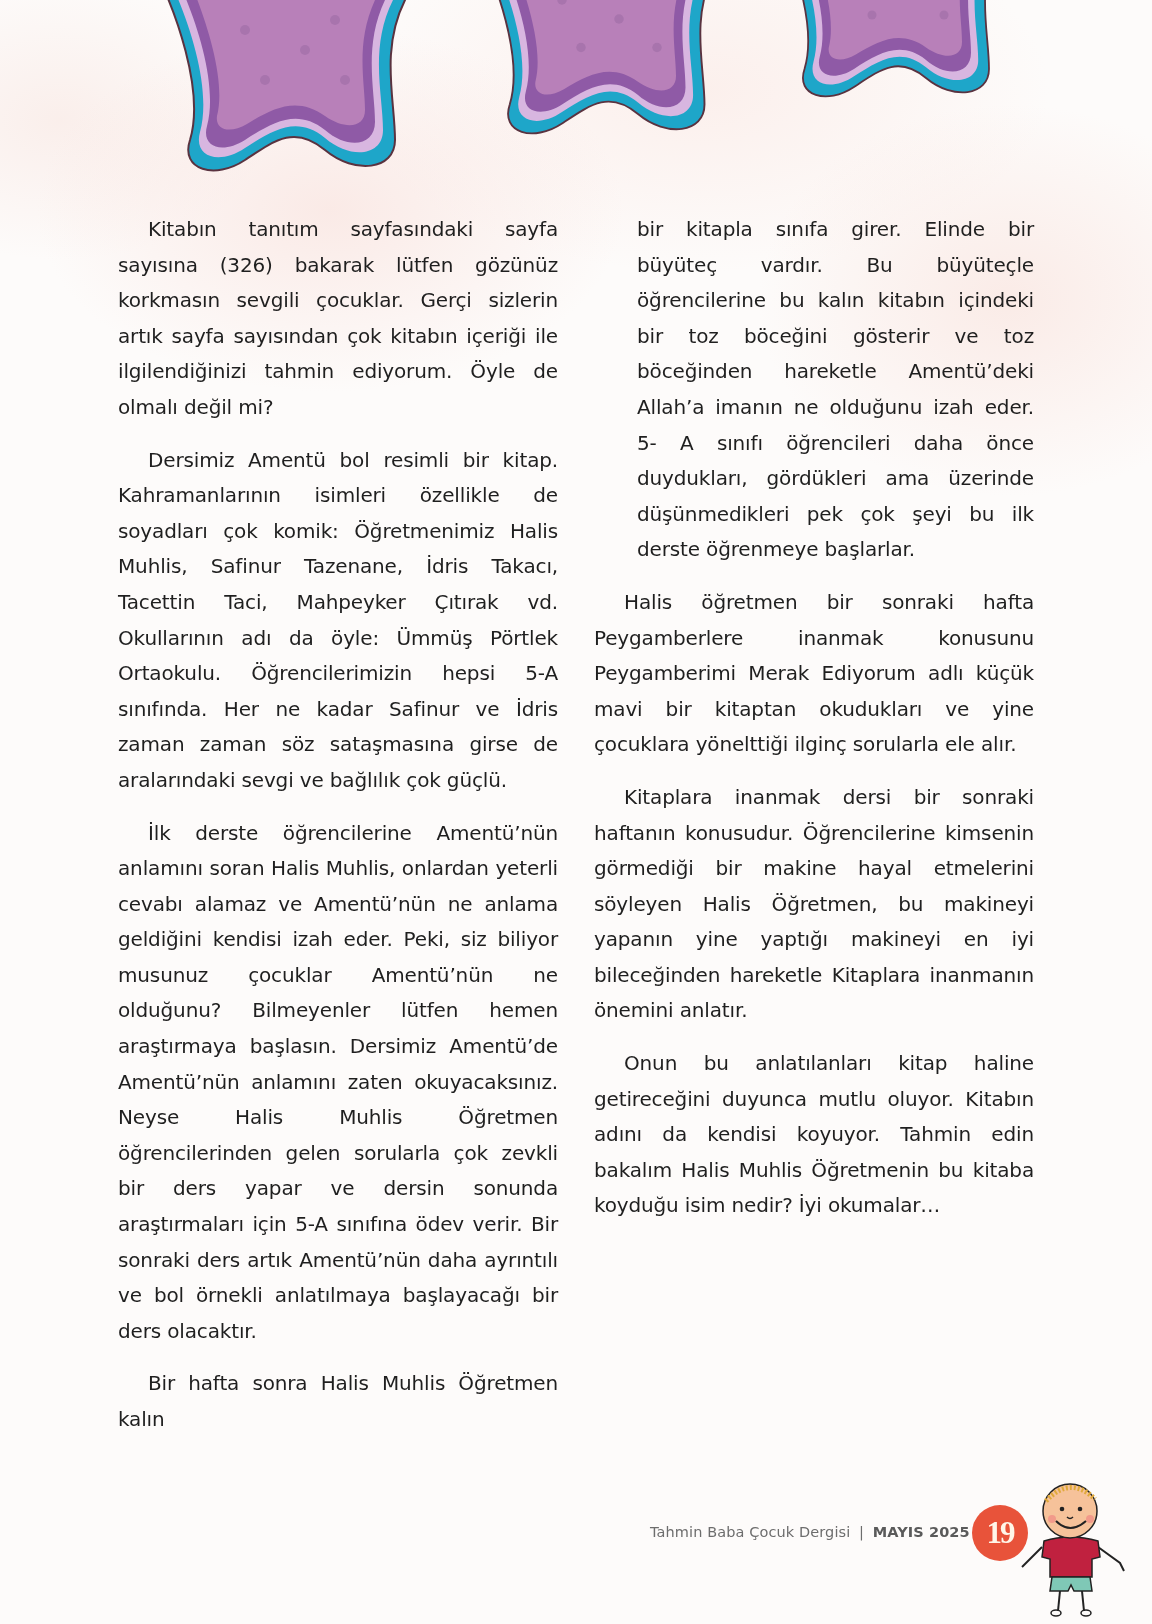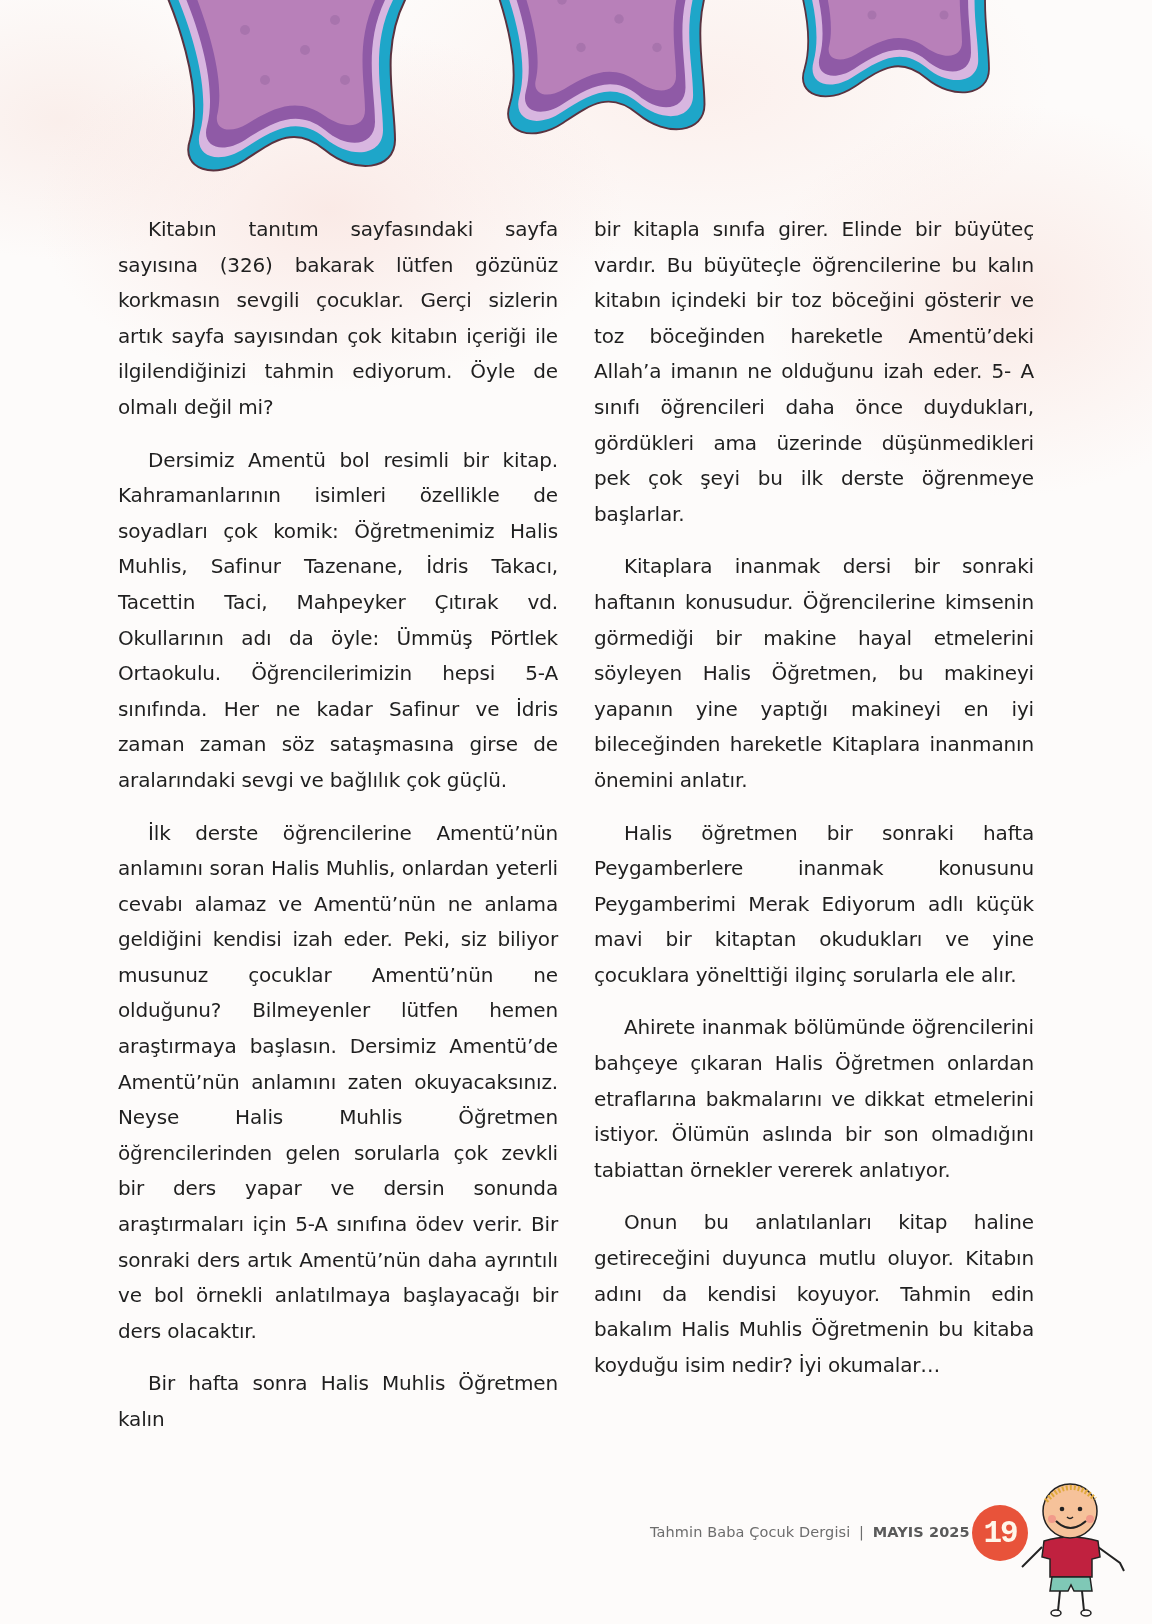--- a/index.html
+++ b/index.html
@@ -20,33 +20,33 @@
   }
   .stars { position: absolute; left: 0; top: 0; width: 1152px; height: 180px; }
   .col {
     position: absolute; top: 212px; width: 440px;
     font-size: 20px; line-height: 35.6px;
     text-align: justify; letter-spacing: -0.15px;
   }
   .col.left { left: 118px; }
   .col.right { left: 594px; width: 440px; }
   .col p { margin: 0 0 17px 0; text-indent: 30px; hyphens: manual; }
-  .col p.cont { text-indent: 0; }
+  .col p.cont { text-indent: 0; margin-left: 43px; }
   .footer {
     position: absolute; left: 650px; top: 1524px;
     font-size: 14.5px; color: #6d6d6d; letter-spacing: 0.1px;
   }
   .footer .sep { margin: 0 4px; color: #6d6d6d; }
   .footer .date { font-weight: bold; color: #5a5a5a; }
   .page-badge {
     position: absolute; left: 972px; top: 1505px; width: 56px; height: 56px;
     border-radius: 50%; background: #e8533a;
     display: flex; align-items: center; justify-content: center;
     color: #fff6e9; font-weight: bold; font-size: 31px; letter-spacing: -2px;
-    font-family: Liberation Mono, monospace;
+    font-family: Liberation Serif, serif;
   }
   .kid { position: absolute; left: 1020px; top: 1475px; width: 110px; height: 145px; }
 </style>
 </head>
 <body>
 
 <div class="bg-wash"></div>
 
 <svg class="stars" viewBox="0 0 1152 180">
   <defs>
@@ -69,23 +69,22 @@
 
 <div class="col left">
   <p>Kitabın tanıtım sayfasındaki sayfa sayısına (326) bakarak lütfen gözünüz korkmasın sevgili çocuklar. Gerçi sizlerin artık sayfa sayısından çok kitabın içeriği ile ilgilendiğinizi tahmin ediyorum. Öyle de olmalı değil mi?</p>
   <p>Dersimiz Amentü bol resimli bir kitap. Kahramanlarının isimleri özellikle de soyadları çok komik: Öğretmenimiz Halis Muhlis, Safinur Tazenane, İdris Takacı, Tacettin Taci, Mahpeyker Çıtırak vd. Okullarının adı da öyle: Ümmüş Pörtlek Ortaokulu. Öğrencilerimizin hepsi 5-A sınıfında. Her ne kadar Safinur ve İdris zaman zaman söz sataşmasına girse de aralarındaki sevgi ve bağlılık çok güçlü.</p>
   <p>İlk derste öğrencilerine Amentü’nün anlamını soran Halis Muhlis, onlardan yeterli cevabı alamaz ve Amentü’nün ne anlama geldiğini kendisi izah eder. Peki, siz biliyor musunuz çocuklar Amentü’nün ne olduğunu? Bilmeyenler lütfen hemen araştırmaya başlasın. Dersimiz Amentü’de Amentü’nün anlamını zaten okuyacaksınız. Neyse Halis Muhlis Öğretmen öğrencilerinden gelen sorularla çok zevkli bir ders yapar ve dersin sonunda araştırmaları için 5-A sınıfına ödev verir. Bir sonraki ders artık Amentü’nün daha ayrıntılı ve bol örnekli anlatılmaya başlayacağı bir ders olacaktır.</p>
   <p>Bir hafta sonra Halis Muhlis Öğretmen kalın</p>
 </div>
 
 <div class="col right">
   <p class="cont">bir kitapla sınıfa girer. Elinde bir büyüteç vardır. Bu büyüteçle öğrencilerine bu kalın kitabın içindeki bir toz böceğini gösterir ve toz böceğinden hareketle Amentü’deki Allah’a imanın ne olduğunu izah eder. 5- A sınıfı öğrencileri daha önce duydukları, gördükleri ama üzerinde düşünmedikleri pek çok şeyi bu ilk derste öğrenmeye başlarlar.</p>
+  <p>Halis öğretmen bir sonraki hafta Peygamberlere inanmak konusunu Peygamberimi Merak Ediyorum adlı küçük mavi bir kitaptan okudukları ve yine çocuklara yönelttiği ilginç sorularla ele alır.</p>
   <p>Kitaplara inanmak dersi bir sonraki haftanın konusudur. Öğrencilerine kimsenin görmediği bir makine hayal etmelerini söyleyen Halis Öğretmen, bu makineyi yapanın yine yaptığı makineyi en iyi bileceğinden hareketle Kitaplara inanmanın önemini anlatır.</p>
-  <p>Halis öğretmen bir sonraki hafta Peygamberlere inanmak konusunu Peygamberimi Merak Ediyorum adlı küçük mavi bir kitaptan okudukları ve yine çocuklara yönelttiği ilginç sorularla ele alır.</p>
-  <p>Ahirete inanmak bölümünde öğrencilerini bahçeye çıkaran Halis Öğretmen onlardan etraflarına bakmalarını ve dikkat etmelerini istiyor. Ölümün aslında bir son olmadığını tabiattan örnekler vererek anlatıyor.</p>
   <p>Onun bu anlatılanları kitap haline getireceğini duyunca mutlu oluyor. Kitabın adını da kendisi koyuyor. Tahmin edin bakalım Halis Muhlis Öğretmenin bu kitaba koyduğu isim nedir? İyi okumalar…</p>
 </div>
 
 <div class="footer">
   <span>Tahmin Baba Çocuk Dergisi</span>
   <span class="sep">|</span>
   <span class="date">MAYIS 2025</span>
 </div>
 
 <div class="page-badge">

